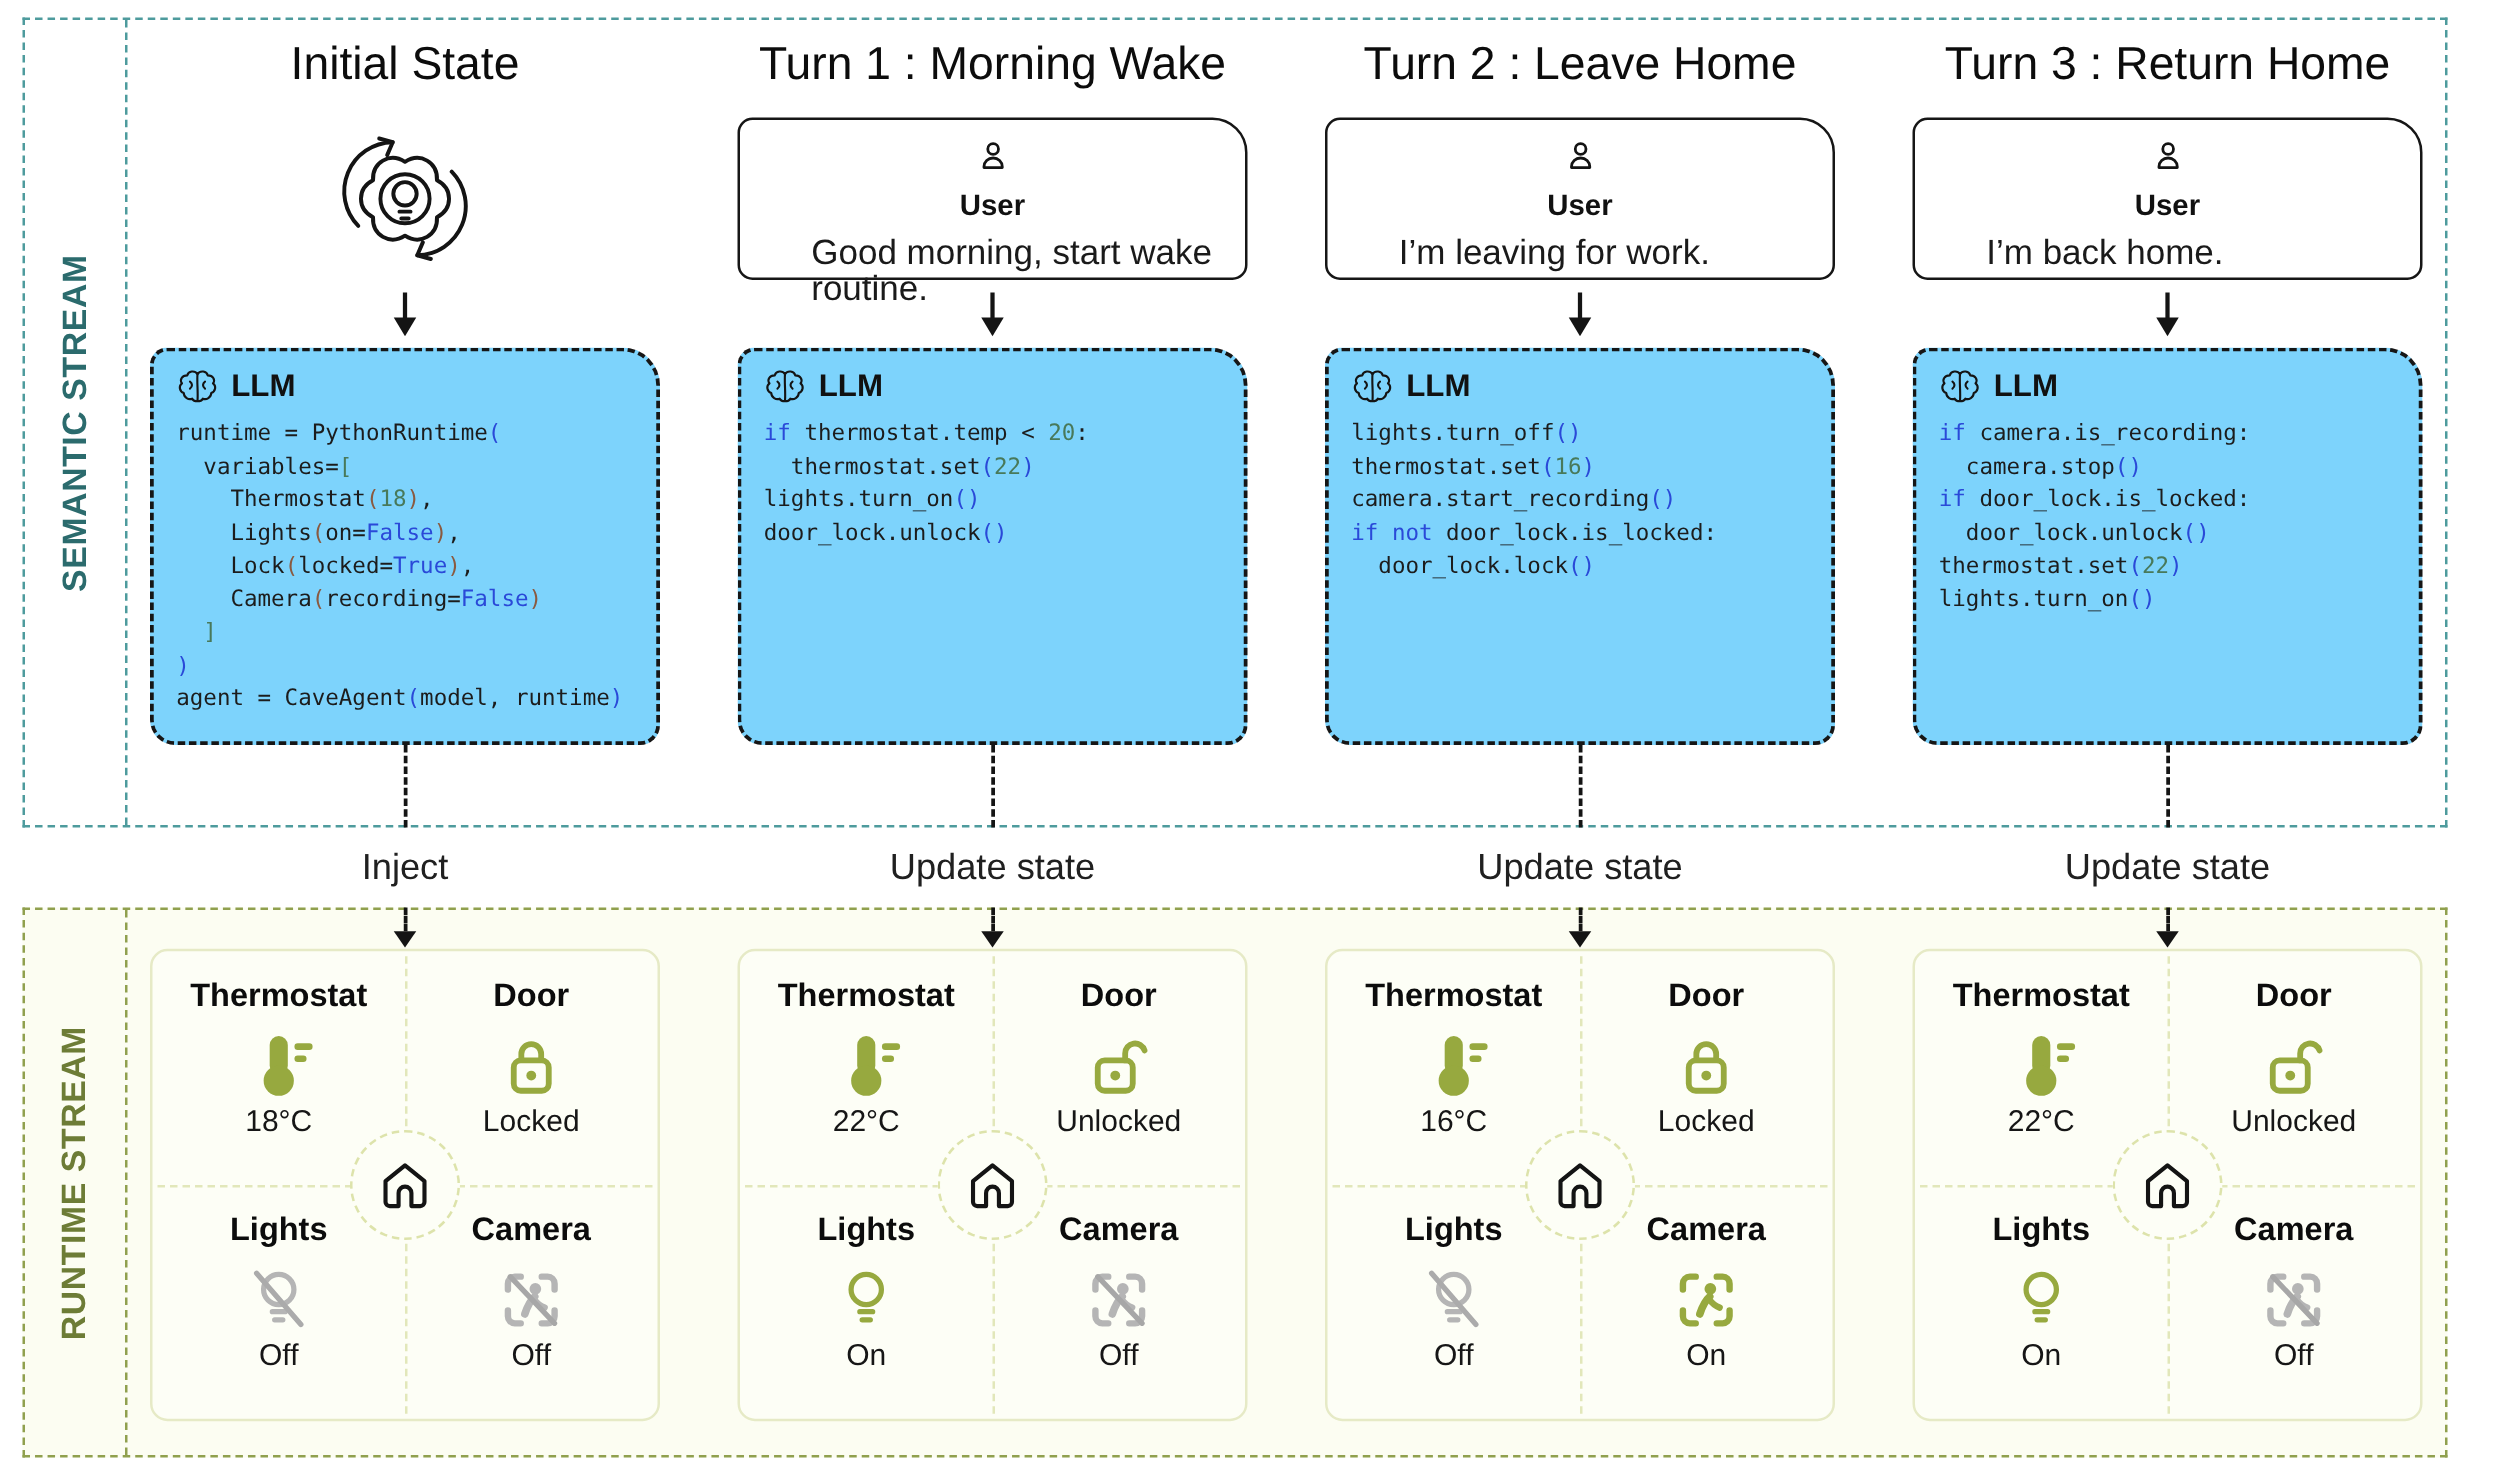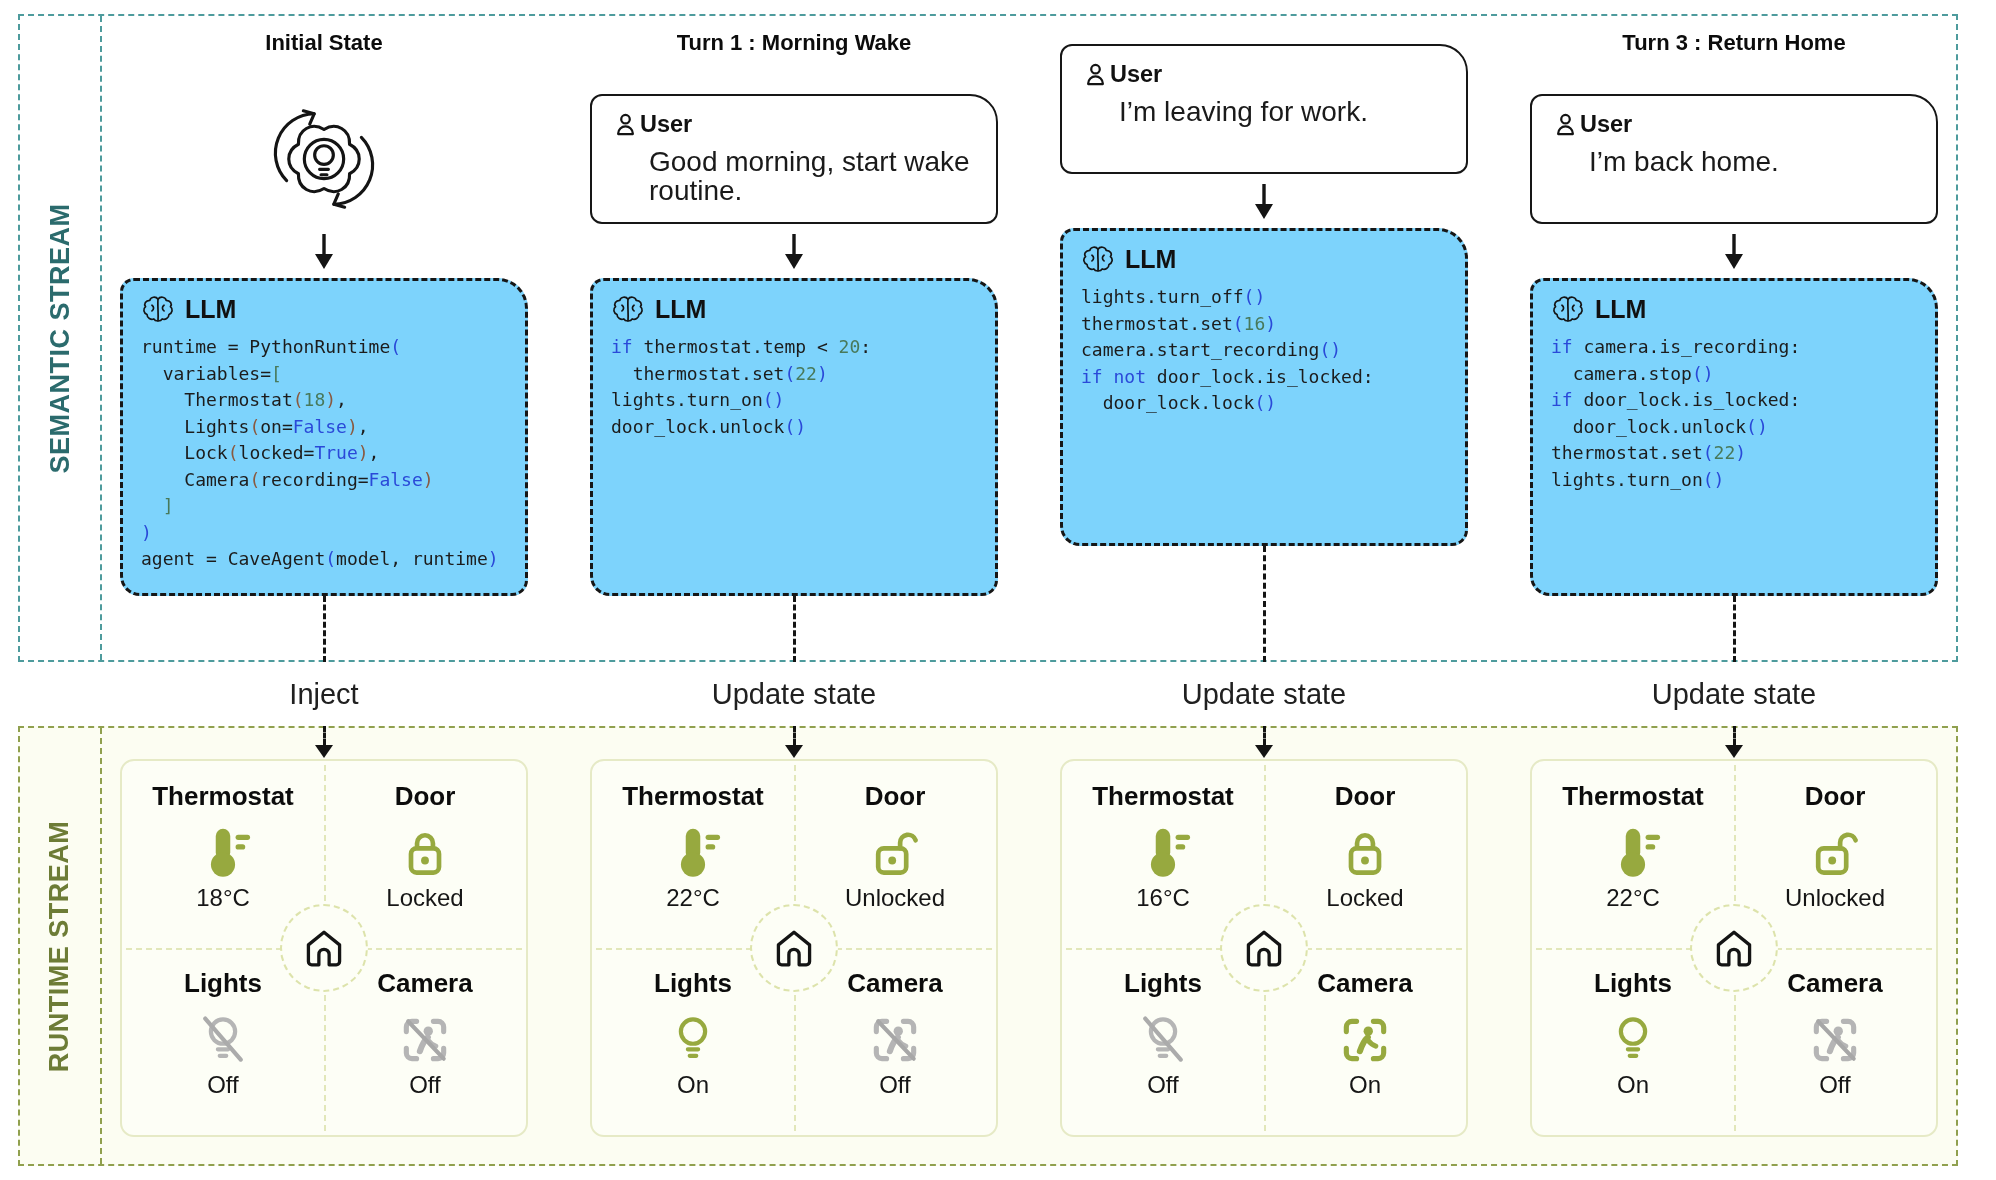--- a/index.html
+++ b/index.html
@@ -20,26 +20,26 @@
   #runtime-band  .stream-label { color:#6d7c36; }
 
   
   .cols { position:absolute; left:100px; width:1858px; display:flex; gap:62px; padding:0 20px; }
   .col { flex:1; display:flex; flex-direction:column; align-items:center; min-width:0; }
   #semantic-cols { top:14px; height:648px; }
   #gap-row       { top:662px; height:64px; }
   #runtime-cols  { top:726px; height:440px; }
 
   
-  .col-title { margin-top:16px; font-size:22px; font-weight:700; color:#0c0c0c; height:34px; }
+  .col-title { margin-top:16px; font-size:37px; font-weight:400; color:#0c0c0c; height:34px; }
   .src-zone { margin-top:30px; height:130px; width:100%;
     display:flex; align-items:center; justify-content:center; }
   .user-box { width:100%; height:130px; background:#fff; border:2.5px solid #161616;
     border-radius:12px 28px 12px 12px; padding:15px 20px; }
-  .user-head { display:flex; align-items:center; gap:1px; }
+  .user-head { display:flex; align-items:center; gap:13px;flex-direction:column; }
   .user-head .u-label { font-size:23.5px; font-weight:700; }
   .user-msg { margin:9px 0 0 37px; font-size:28px; line-height:29px; color:#1a1a1a; }
   .down-arrow { margin:8px 0; }
   .llm-box { width:100%; height:318px; background:#7dd3fc; border:3px dashed #161616;
     border-radius:14px 30px 16px 20px; padding:13px 18px; }
   .llm-head { display:flex; align-items:center; gap:10px; }
   .llm-head .l-label { font-size:25px; font-weight:700; }
   .code { margin-top:9px; font-family:"DejaVu Sans Mono", monospace; font-size:18px;
     line-height:26.5px; white-space:pre; }
   .c-p { color:#1c1c1c; } .c-b { color:#2a49d8; } .c-g { color:#48795a; } .c-r { color:#8a5a40; }
@@ -146,20 +146,21 @@
               <path d="M32.5 15 c-3 2 -3 6 0 8"></path>
             </g>
           </svg>
            <span class="l-label">LLM</span>
         </div>
          <div class="code"><div class="code-line"><span class="c-b">if</span><span class="c-p"> thermostat.temp &lt; </span><span class="c-g">20</span><span class="c-p">:</span></div><div class="code-line"><span class="c-p">  thermostat.set</span><span class="c-b">(</span><span class="c-g">22</span><span class="c-b">)</span></div><div class="code-line"><span class="c-p">lights.turn_on</span><span class="c-b">()</span></div><div class="code-line"><span class="c-p">door_lock.unlock</span><span class="c-b">()</span></div></div>
        </div>
        <div class="drop-line"></div>
      </div>
     <div class="col">
+       <div class="col-title">Turn 2 : Leave Home</div>
        <div class="src-zone">
          <div class="user-box">
            <div class="user-head">
             <svg width="27" height="27" viewBox="0 0 24 24">
     <circle cx="12" cy="7.3" r="3.8" fill="none" stroke="#141414" stroke-width="2"></circle>
     <path d="M5.5 20.5 v-.6 a6.5 6.2 0 0 1 13 0 v.6 z" fill="none" stroke="#141414" stroke-width="2" stroke-linejoin="round"></path>
             </svg>
              <span class="u-label">User</span>
           </div>
            <div class="user-msg">I’m leaving for work.</div>

